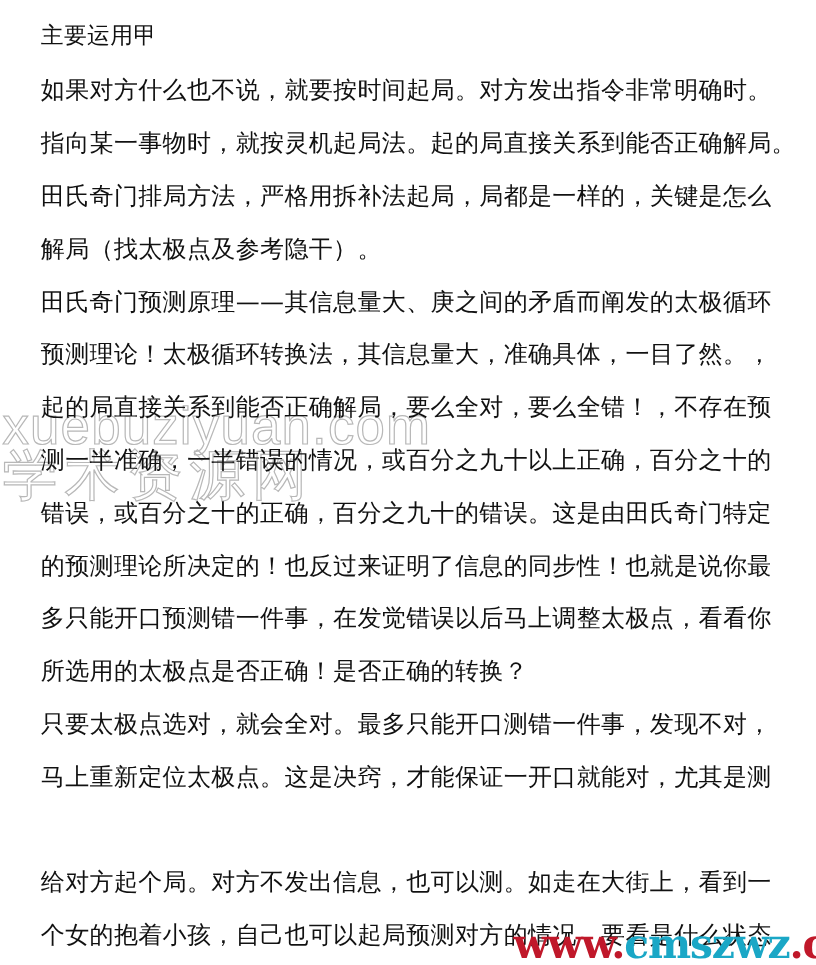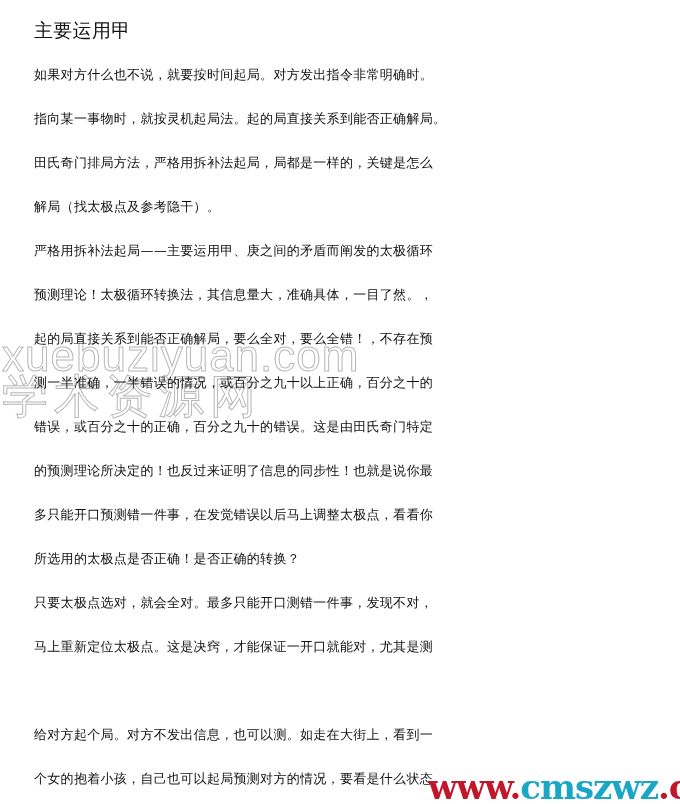--- a/index.html
+++ b/index.html
@@ -15,21 +15,21 @@
     .page {
       position: absolute;
       left: 0; top: 0;
       width: 680px; height: 804px;
     }
     .line {
       position: absolute;
       left: 34px;
       height: 28px;
       line-height: 28px;
-      font-size: 13px;
+      font-size: 20px;
       white-space: nowrap;
       letter-spacing: 0.3px;
     }
     .title { top: 16px; font-size: 19px; }
     .wm-latin {
       position: absolute;
       left: 2px;
       top: 334px;
       font-family: Liberation Sans, sans-serif;
       font-size: 44px;
@@ -74,21 +74,21 @@
 
   <div class="wm-latin">xuebuziyuan.com</div>
   <div class="wm-cn">学术资源网</div>
 
   <div class="line title">主要运用甲</div>
 
   <div class="line" style="top:61px">如果对方什么也不说，就要按时间起局。对方发出指令非常明确时。</div>
   <div class="line" style="top:105px">指向某一事物时，就按灵机起局法。起的局直接关系到能否正确解局。</div>
   <div class="line" style="top:149px">田氏奇门排局方法，严格用拆补法起局，局都是一样的，关键是怎么</div>
   <div class="line" style="top:193px">解局（找太极点及参考隐干）。</div>
-  <div class="line" style="top:237px">严格用拆补法起局——主要运用甲、庚之间的矛盾而阐发的太极循环</div>
+  <div class="line" style="top:237px">田氏奇门预测原理——其信息量大、庚之间的矛盾而阐发的太极循环</div>
   <div class="line" style="top:281px">预测理论！太极循环转换法，其信息量大，准确具体，一目了然。，</div>
   <div class="line" style="top:325px">起的局直接关系到能否正确解局，要么全对，要么全错！，不存在预</div>
   <div class="line" style="top:369px">测一半准确，一半错误的情况，或百分之九十以上正确，百分之十的</div>
   <div class="line" style="top:413px">错误，或百分之十的正确，百分之九十的错误。这是由田氏奇门特定</div>
   <div class="line" style="top:501px">多只能开口预测错一件事，在发觉错误以后马上调整太极点，看看你</div>
   <div class="line" style="top:457px">的预测理论所决定的！也反过来证明了信息的同步性！也就是说你最</div>
   <div class="line" style="top:589px">只要太极点选对，就会全对。最多只能开口测错一件事，发现不对，</div>
   <div class="line" style="top:545px">所选用的太极点是否正确！是否正确的转换？</div>
   <div class="line" style="top:633px">马上重新定位太极点。这是决窍，才能保证一开口就能对，尤其是测</div>
   <div class="line" style="top:721px">给对方起个局。对方不发出信息，也可以测。如走在大街上，看到一</div>

